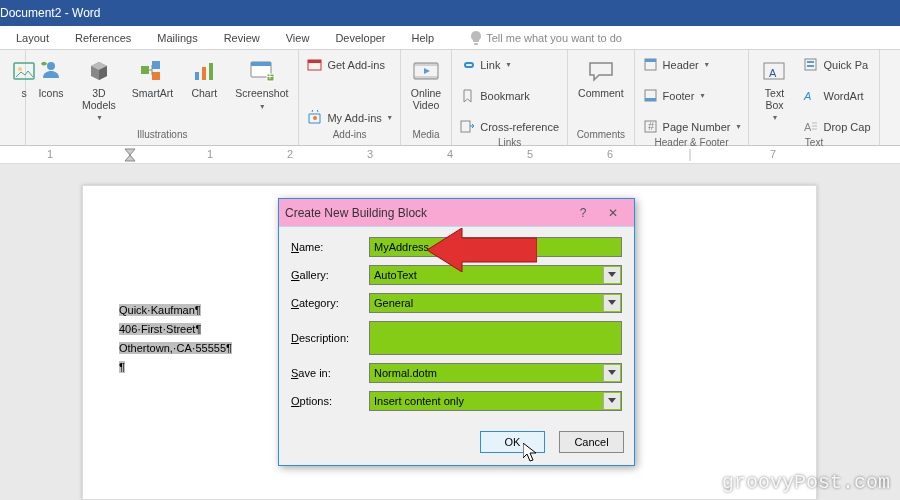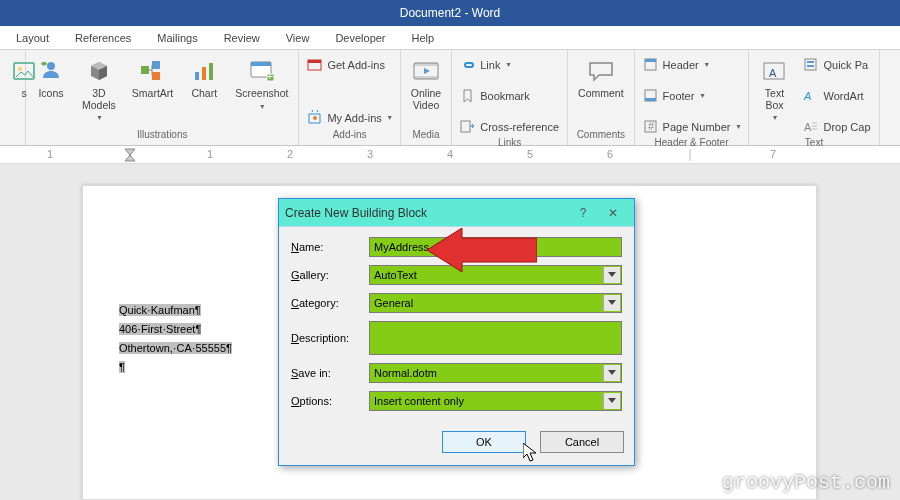--- a/index.html
+++ b/index.html
@@ -1,17 +1,17 @@
 <!DOCTYPE html>
 <html><head>
 <meta charset="utf-8">
 <style>
 *{box-sizing:border-box;margin:0;padding:0;font-family:"Segoe UI",Tahoma,sans-serif;font-size:11px}
 body{width:900px;height:500px;overflow:hidden;background:#fff;position:relative}
-.titlebar{height:26px;background:linear-gradient(#2b579a,#2b579a);color:#fff;text-align:center;line-height:26px;font-size:12px}
+.titlebar{height:26px;background:linear-gradient(#2b579a,#2b579a);color:#fff;text-align:left;line-height:26px;font-size:12px}
 .menubar{height:24px;background:#fff;border-bottom:1px solid #d4d4d4;display:flex;align-items:center;padding:0 16px;color:#444}
 .menubar span{margin-right:26px;cursor:default}
 .tellme{color:#888;margin-left:10px;display:flex;align-items:center;gap:4px}
 .ribbon{height:96px;background:#f3f3f3;border-bottom:1px solid #c6c6c6;display:flex}
 .group{border-right:1px solid #d8d8d8;display:flex;flex-direction:column;justify-content:space-between;padding:4px 6px}
 .group-label{text-align:center;color:#666;font-size:10px;padding:2px 0 1px}
 .gbody{display:flex;align-items:flex-start;gap:8px;flex:1}
 .bigbtn{display:flex;flex-direction:column;align-items:center;gap:2px;padding:2px 4px;color:#444;min-width:36px}
 .bigbtn .ic{width:30px;height:30px;display:flex;align-items:center;justify-content:center}
 .bigbtn .lbl{font-size:10.5px;text-align:center;line-height:1.1;white-space:pre-line}
@@ -19,53 +19,59 @@
 .smitem{display:flex;align-items:center;gap:5px;color:#444;padding:1px 2px;white-space:nowrap}
 .smitem .ic{width:15px;height:15px;display:flex;align-items:center;justify-content:center}
 .drop{font-size:8px;color:#666;margin-left:1px}
 svg{display:block}
 .ruler{height:18px;background:#fff;border-bottom:1px solid #ddd;position:relative;color:#888;font-size:9px}
 .doc{position:absolute;left:82px;top:185px;width:735px;height:315px;background:#fff;box-shadow:0 0 4px rgba(0,0,0,.2);border:1px solid #dcdcdc}
 .docgray{position:absolute;left:0;top:164px;right:0;bottom:0;background:#e9e9e9}
 .seltext{position:absolute;left:36px;top:115px;font-family:Calibri,sans-serif;font-size:14px;line-height:1.35;color:#000}
 .seltext span{background:#bfbfbf}
 .dialog{position:absolute;left:278px;top:198px;width:357px;background:#f0f0f0;border:1px solid #2b90d9;box-shadow:2px 2px 8px rgba(0,0,0,.35)}
-.dlg-title{height:28px;background:#5eead4;border-bottom:1px solid #b8d8ee;display:flex;align-items:center;padding:0 6px;color:#333}
+.dlg-title{height:28px;background:#f9a8d4;border-bottom:1px solid #b8d8ee;display:flex;align-items:center;padding:0 6px;color:#333}
 .dlg-title .t{flex:1;font-size:12px}
 .dlg-title .wbtn{width:30px;text-align:center;color:#555;font-size:12px}
 .dlg-body{padding:10px 12px 8px}
 .row{display:flex;align-items:center;margin-bottom:8px}
 .row label{width:78px;color:#000}
 .row label u{text-decoration:underline}
 .row input,.row select,.row .sel{flex:1;height:20px;border:1px solid #7a7a7a;background:#84cc16;padding:2px 4px;font-size:11px}
 .row .sel{position:relative;display:flex;align-items:center}
 .row .sel::after{content:"";position:absolute;right:1px;top:1px;width:16px;height:16px;background:#e7e7e7;border-left:1px solid #aaa}
 .row .sel .chev{position:absolute;right:5px;top:6px;border-left:4px solid transparent;border-right:4px solid transparent;border-top:5px solid #444;z-index:1}
 .row.tall .sel{height:34px;align-items:flex-start;padding-top:2px}
 .row.tall .sel::after,.row.tall .sel .chev{display:none}
 .btnrow{display:flex;justify-content:flex-end;gap:14px;padding:4px 10px 12px}
-.btn{width:84px;height:22px;border:1px solid #888;background:#e9e9e9;display:flex;align-items:center;justify-content:center}
+.btn{width:65px;height:22px;border:1px solid #888;background:#e9e9e9;display:flex;align-items:center;justify-content:center}
 .btn.primary{border:1px solid #2b90d9;background:#e7f3fb}
 .arrow{position:absolute;left:427px;top:228px;z-index:5}
 .watermark{position:absolute;right:10px;bottom:6px;color:rgba(255,255,255,.9);font-size:20px;font-family:Liberation Mono, monospace;text-shadow:0 0 3px rgba(0,0,0,.6)}
 .curs{position:absolute;left:523px;top:443px;z-index:6}
 </style>
 </head>
 <body>
 
 <div class="titlebar">Document2 - Word</div>
 
 <div class="menubar">
   <span>Layout</span>
   <span>References</span>
   <span>Mailings</span>
   <span>Review</span>
   <span>View</span>
   <span>Developer</span>
   <span>Help</span>
+  <span class="tellme">
+    <svg width="12" height="14" viewBox="0 0 12 14">
+        <path fill="#bbb" d="M6 0a5 5 0 00-3 9v2h6v-2a5 5 0 00-3-9zM4 12h4v1a1 1 0 01-1 1H5a1 1 0 01-1-1v-1z"></path>
+      </svg>
+    <span>Tell me what you want to do</span>
+  </span>
 </div>
 
 <div class="ribbon">
 
   <div class="group" style="width:26px">
       <div class="gbody">
         <div class="bigbtn">
           <div class="ic">
             <svg width="22" height="22">
               <rect x="1" y="3" width="20" height="16" rx="1" fill="none" stroke="#4a8" stroke-width="1.5"></rect>

